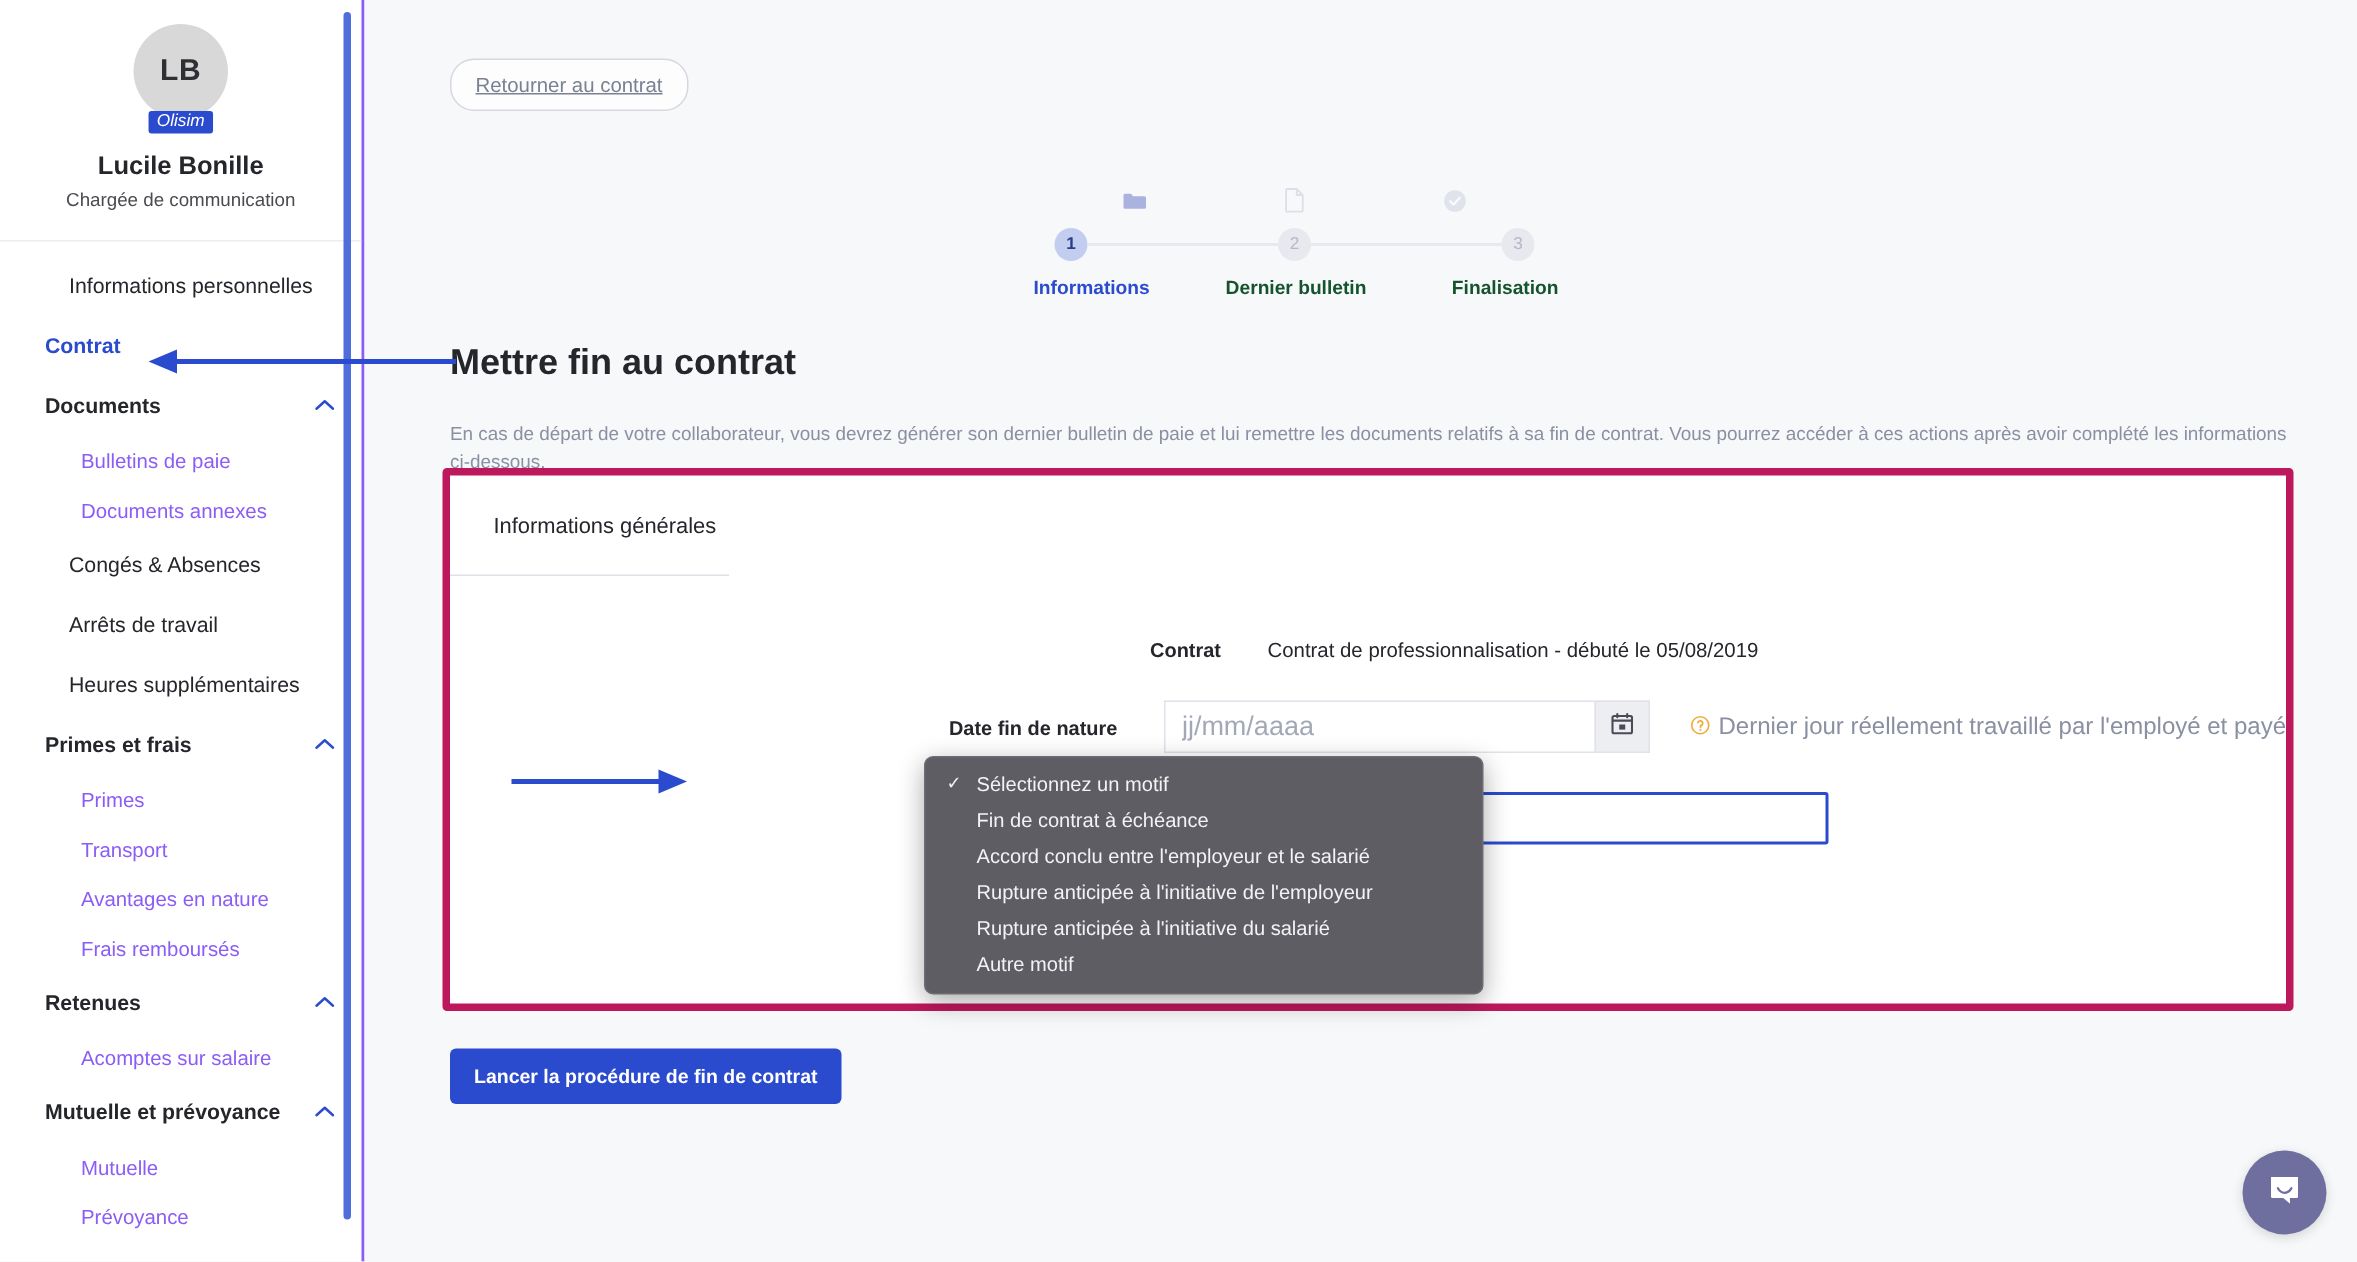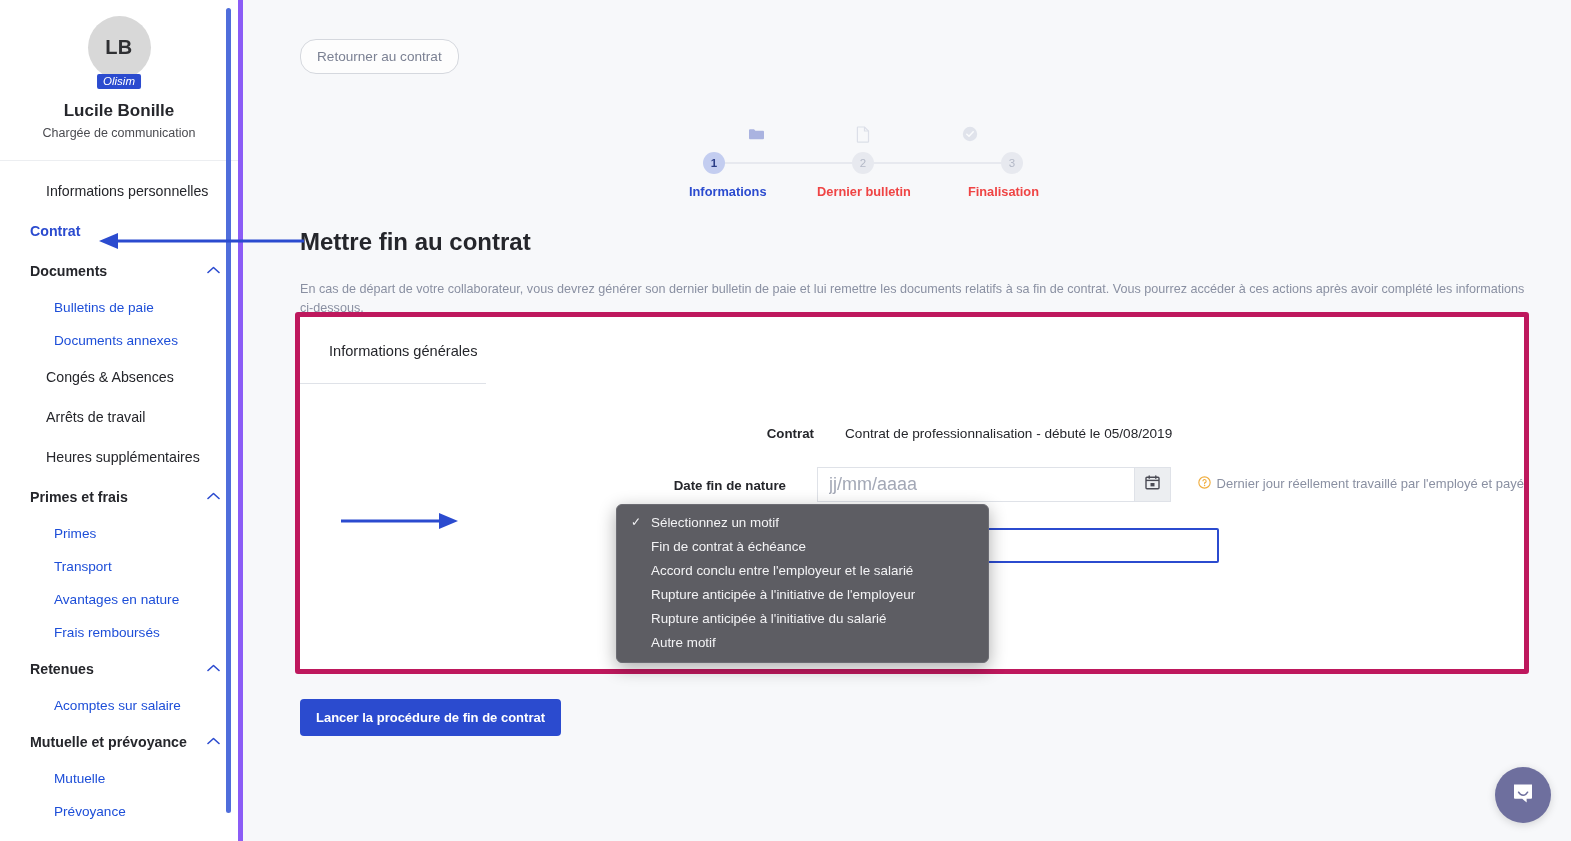--- a/index.html
+++ b/index.html
@@ -8,21 +8,21 @@
     font-family: "Liberation Sans", sans-serif;
     background: #f7f8fa;
     overflow: hidden;
   }
   .app { position: relative; width: 1571px; height: 841px; display: flex; }
 
   
   .sidebar {
     width: 243px; height: 841px;
     background: #ffffff;
-    border-right: 5px solid #8b5cf6;
+    border-right: 2px solid #8b5cf6;
     position: relative;
     overflow: hidden;
     flex: 0 0 243px;
   }
   .sb-scroll { height: 841px; overflow: hidden; }
   .profile {
     padding: 16px 0 20px 0;
     text-align: center;
     border-bottom: 1px solid #eceef1;
   }
@@ -52,21 +52,21 @@
   .nav-item {
     display: flex; align-items: center; justify-content: space-between;
     padding: 12px 18px 12px 30px;
     font-size: 14.2px; color: #25262b; font-weight: bold;
     cursor: pointer;
   }
   .nav-item.plain { font-weight: normal; margin-left: 16px; }
   .nav-item.active { color: #2b4bcf; font-weight: bold; }
   .nav-sub {
     padding: 9px 18px 9px 54px;
-    font-size: 13.6px; color: #1d4ed8; cursor: pointer;
+    font-size: 13.6px; color: #8b5cf6; cursor: pointer;
   }
   .chev {
     color: #2b4bcf; font-size: 11px; line-height: 1;
     transform: translateY(-1px);
   }
   .chev svg { display: block; }
 
   .sb-thumb {
     position: absolute; top: 8px; right: 7px;
     width: 5px; height: 805px; border-radius: 3px;
@@ -76,21 +76,21 @@
   
   .main {
     flex: 1; height: 841px; position: relative;
     background: #f7f8fa;
     padding: 0;
   }
   .btn-back {
     position: absolute; left: 57px; top: 39px;
     padding: 9px 16px;
     background: #fdfdfd; border: 1px solid #d5d8de; border-radius: 16px;
-    font-size: 13.6px; color: #7b8193; cursor: pointer;
+    font-size: 13.6px; color: #7b8193; cursor: pointer; text-decoration: underline;
   }
 
   
   .stepper {
     position: absolute; left: 460px; top: 125px;
     width: 320px;
   }
   .step-icons { display: flex; height: 22px; }
   .step-icons > div { flex: 1; display: flex; justify-content: center; align-items: center; }
   .step-row { display: flex; align-items: center; margin-top: 5px; }
@@ -100,21 +100,21 @@
     font-size: 11.5px; flex: 0 0 22px;
   }
   .circle.on { background: #c3cdf0; color: #2b3d86; font-weight: bold; }
   .circle.off { background: #e7e9ef; color: #b4b9c7; }
   .bar { flex: 1; height: 2px; background: #e7e9ef; }
   .step-labels { display: flex; margin-top: 10px; }
   .step-labels > div { flex: 1; text-align: center; font-size: 12.8px; }
   .step-labels > div:first-child { text-align: left; margin-left: -14px; }
   .step-labels > div:last-child { text-align: right; margin-right: -16px; }
   .lab-on { color: #2b4bcf; font-weight: bold; }
-  .lab-off { color: #ef4444; font-weight: bold; }
+  .lab-off { color: #14532d; font-weight: bold; }
 
   .page-title {
     position: absolute; left: 57px; top: 228px;
     font-size: 24px; font-weight: bold; color: #25262b;
   }
   .page-desc {
     position: absolute; left: 57px; top: 280px;
     width: 1225px;
     font-size: 12.6px; color: #8a90a2; line-height: 1.5;
   }
@@ -153,22 +153,22 @@
   }
   .date-input::placeholder { color: #a3a8b6; }
   .date-btn {
     width: 37px; height: 35px;
     border: 1px solid #dfe2e8; background: #eceef1;
     display: flex; align-items: center; justify-content: center;
     cursor: pointer;
   }
   .hint {
     margin-left: 27px; padding-top: 9px;
-    font-size: 13px; color: #8a90a2;
-    display: flex; align-items: flex-start; gap: 6px;
+    font-size: 16px; color: #8a90a2;
+    display: flex; align-items: center; gap: 6px;
     white-space: nowrap;
   }
   .hint-ic { color: #f0ad3e; font-size: 13px; line-height: 1.2; }
 
   .select-box {
     width: 374px; height: 35px;
     border: 2px solid #2b4bcf; border-radius: 2px;
     background: #fff;
   }
   .file-row-space { height: 35px; width: 374px; }

